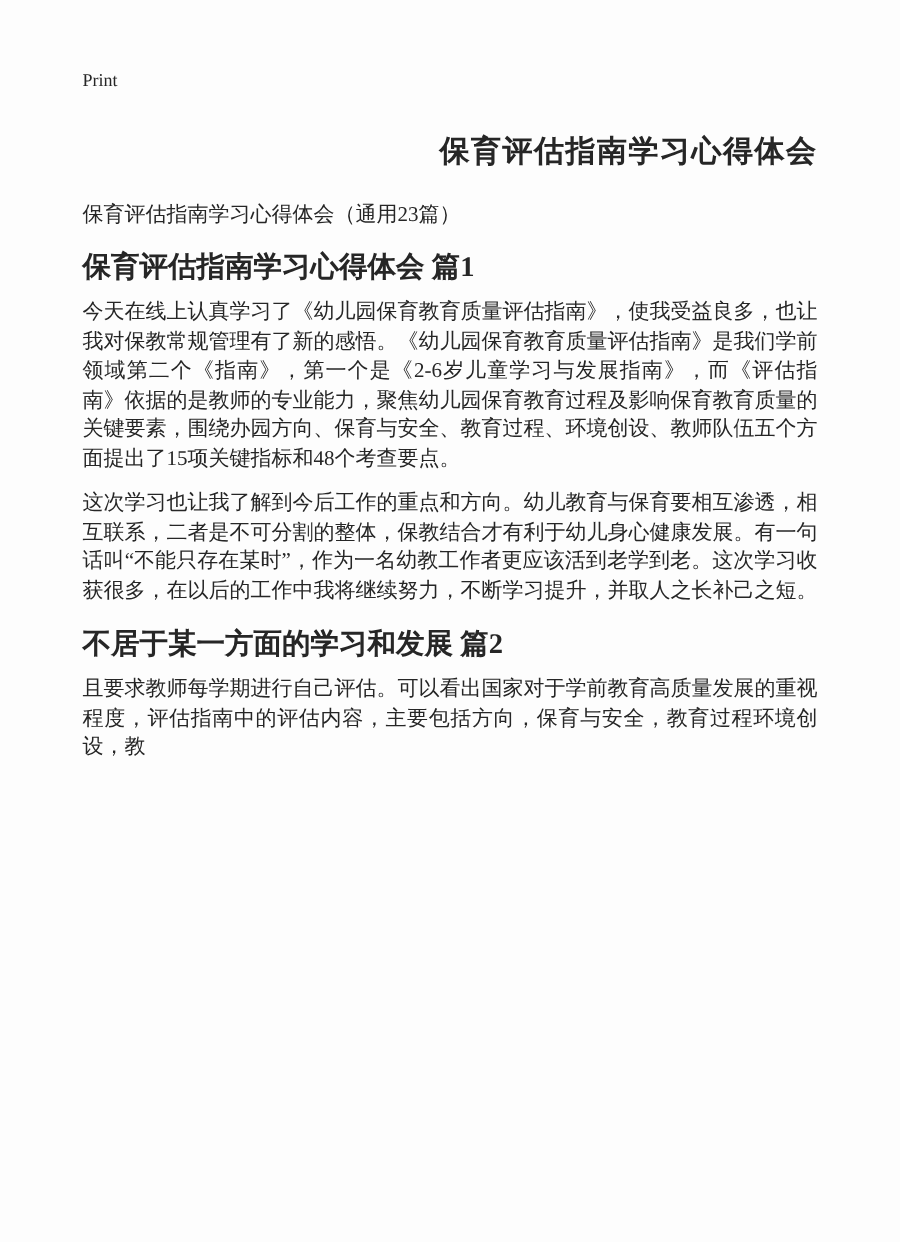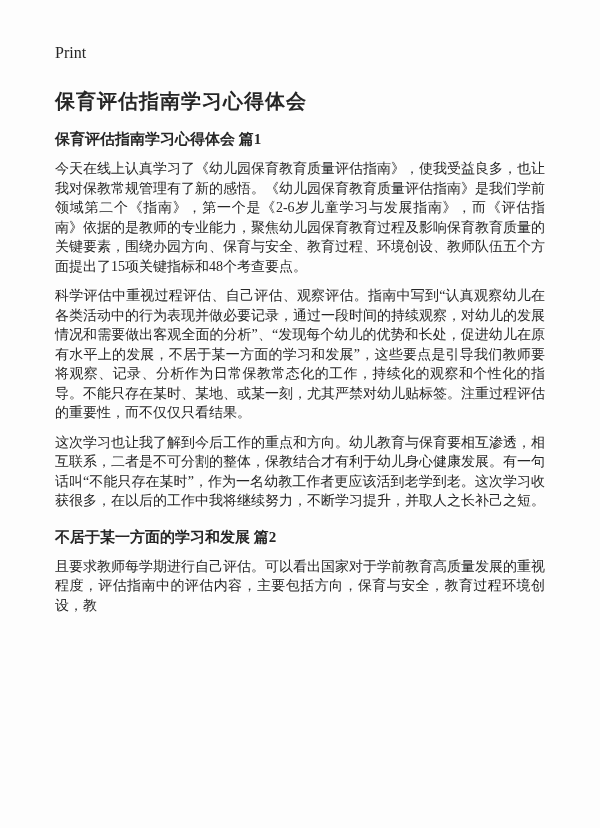--- a/index.html
+++ b/index.html
@@ -12,68 +12,68 @@
       width: 600px;
       height: 828px;
       box-sizing: border-box;
       background: #fdfdfd;
       padding: 44px 55px 0 55px;
       overflow: hidden;
       font-family: "Liberation Serif", "DejaVu Serif", serif;
       color: #262626;
     }
     .print-link {
-      font-size: 16px;
+      font-size: 12px;
       line-height: 16px;
       color: #262626;
       display: inline-block;
       cursor: pointer;
     }
     .doc-title {
       font-size: 20px;
       font-weight: 700;
-      text-align: left;
+      text-align: right;
       letter-spacing: 1px;
       margin: 27px 0 0 0;
       line-height: 24px;
     }
     .doc-subtitle {
       font-size: 14px;
       line-height: 19px;
       margin: 21px 0 0 0;
     }
     .para {
       font-size: 14px;
       line-height: 19.5px;
       margin: 10px 0 0 0;
       text-align: justify;
     }
     .section-heading {
-      font-size: 15px;
+      font-size: 19px;
       font-weight: 700;
       line-height: 20px;
       margin: 16px 0 0 0;
     }
   </style>
 </head>
 <body>
 
 <div class="page">
 
   <span class="print-link">Print</span>
 
   <h1 class="doc-title">保育评估指南学习心得体会</h1>
 
+  <div class="doc-subtitle">保育评估指南学习心得体会（通用23篇）</div>
 
 
   <h2 class="section-heading">保育评估指南学习心得体会 篇1</h2>
 
   <p class="para">今天在线上认真学习了《幼儿园保育教育质量评估指南》，使我受益良多，也让我对保教常规管理有了新的感悟。《幼儿园保育教育质量评估指南》是我们学前领域第二个《指南》，第一个是《2-6岁儿童学习与发展指南》，而《评估指南》依据的是教师的专业能力，聚焦幼儿园保育教育过程及影响保育教育质量的关键要素，围绕办园方向、保育与安全、教育过程、环境创设、教师队伍五个方面提出了15项关键指标和48个考查要点。</p>
 
-  <p class="para">科学评估中重视过程评估、自己评估、观察评估。指南中写到“认真观察幼儿在各类活动中的行为表现并做必要记录，通过一段时间的持续观察，对幼儿的发展情况和需要做出客观全面的分析”、“发现每个幼儿的优势和长处，促进幼儿在原有水平上的发展，不居于某一方面的学习和发展”，这些要点是引导我们教师要将观察、记录、分析作为日常保教常态化的工作，持续化的观察和个性化的指导。不能只存在某时、某地、或某一刻，尤其严禁对幼儿贴标签。注重过程评估的重要性，而不仅仅只看结果。</p>
 
   <p class="para">这次学习也让我了解到今后工作的重点和方向。幼儿教育与保育要相互渗透，相互联系，二者是不可分割的整体，保教结合才有利于幼儿身心健康发展。有一句话叫“不能只存在某时”，作为一名幼教工作者更应该活到老学到老。这次学习收获很多，在以后的工作中我将继续努力，不断学习提升，并取人之长补己之短。</p>
 
   <h2 class="section-heading">不居于某一方面的学习和发展 篇2</h2>
 
 
   <p class="para">且要求教师每学期进行自己评估。可以看出国家对于学前教育高质量发展的重视程度，评估指南中的评估内容，主要包括方向，保育与安全，教育过程环境创设，教</p>
 
 </div>
 

